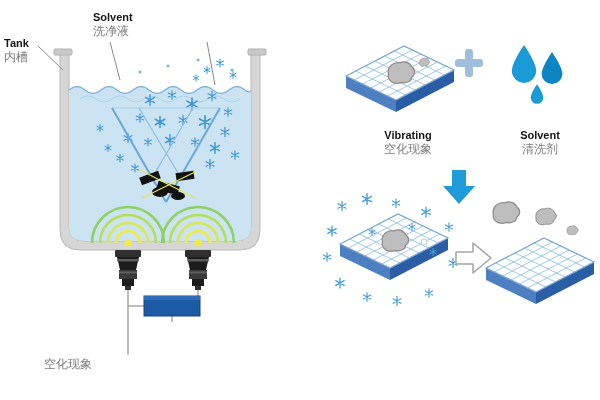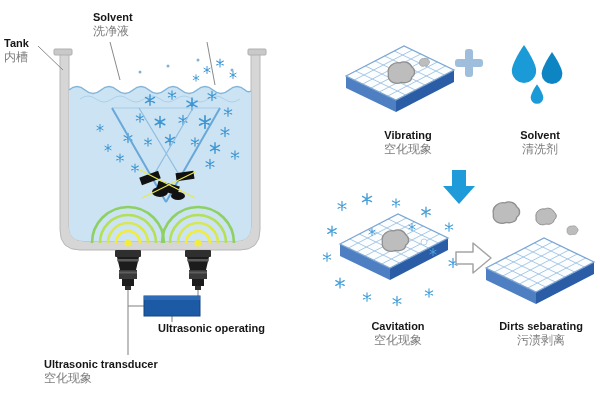--- a/index.html
+++ b/index.html
@@ -216,37 +216,27 @@
   <span class="en">Tank</span>
   <span class="zh">内槽</span>
 </div>
 <div class="lab" style="left:93px;top:10px">
   <span class="en">Solvent</span>
   <span class="zh">洗净液</span>
 </div>
 <div class="lab" style="left:167px;top:10px">
 </div>
 <div class="lab" style="left:158px;top:321px">
-  <span class="en">Ultrasonic operating</span>
 </div>
 <div class="lab" style="left:44px;top:357px">
-  <span class="en">Ultrasonic transducer</span>
   <span class="zh">空化现象</span>
 </div>
 
 <div class="lab ctr" style="left:408px;top:128px">
   <span class="en">Vibrating</span>
   <span class="zh">空化现象</span>
 </div>
 <div class="lab ctr" style="left:540px;top:128px">
   <span class="en">Solvent</span>
   <span class="zh">清洗剂</span>
 </div>
-<div class="lab ctr" style="left:398px;top:319px">
-  <span class="en">Cavitation</span>
-  <span class="zh">空化现象</span>
-</div>
-<div class="lab ctr" style="left:541px;top:319px">
-  <span class="en">Dirts sebarating</span>
-  <span class="zh">污渍剥离</span>
-</div>
 
 </div>
 
 </body></html>

